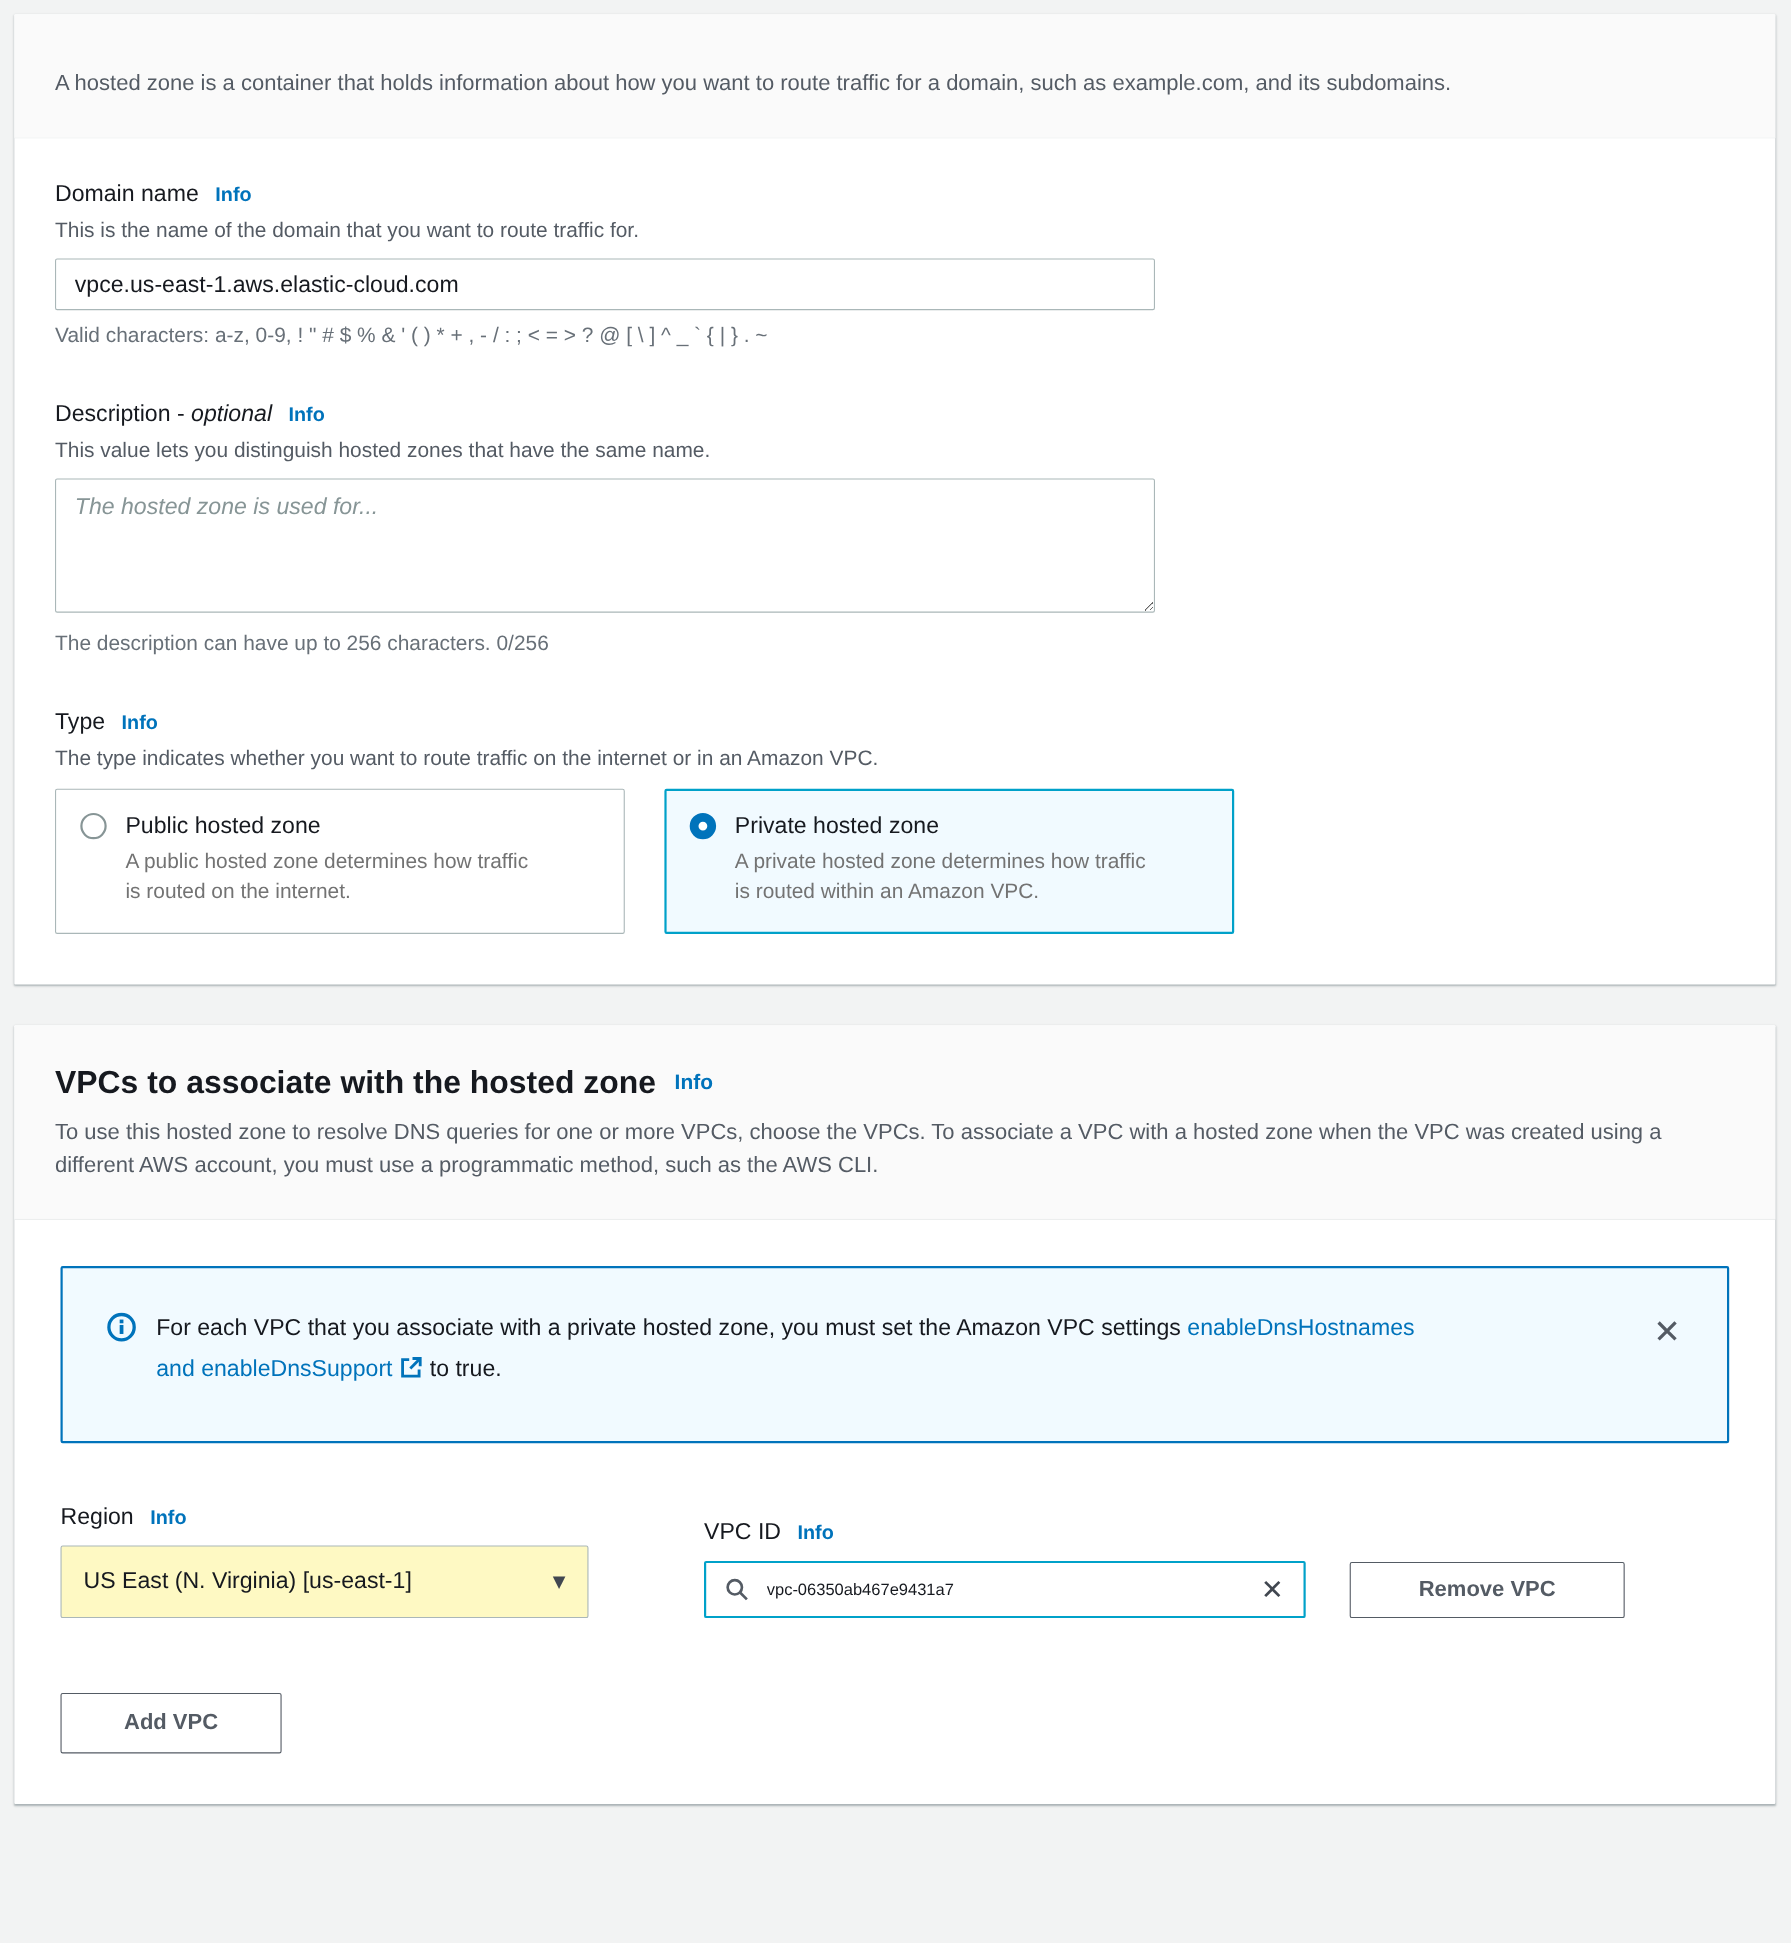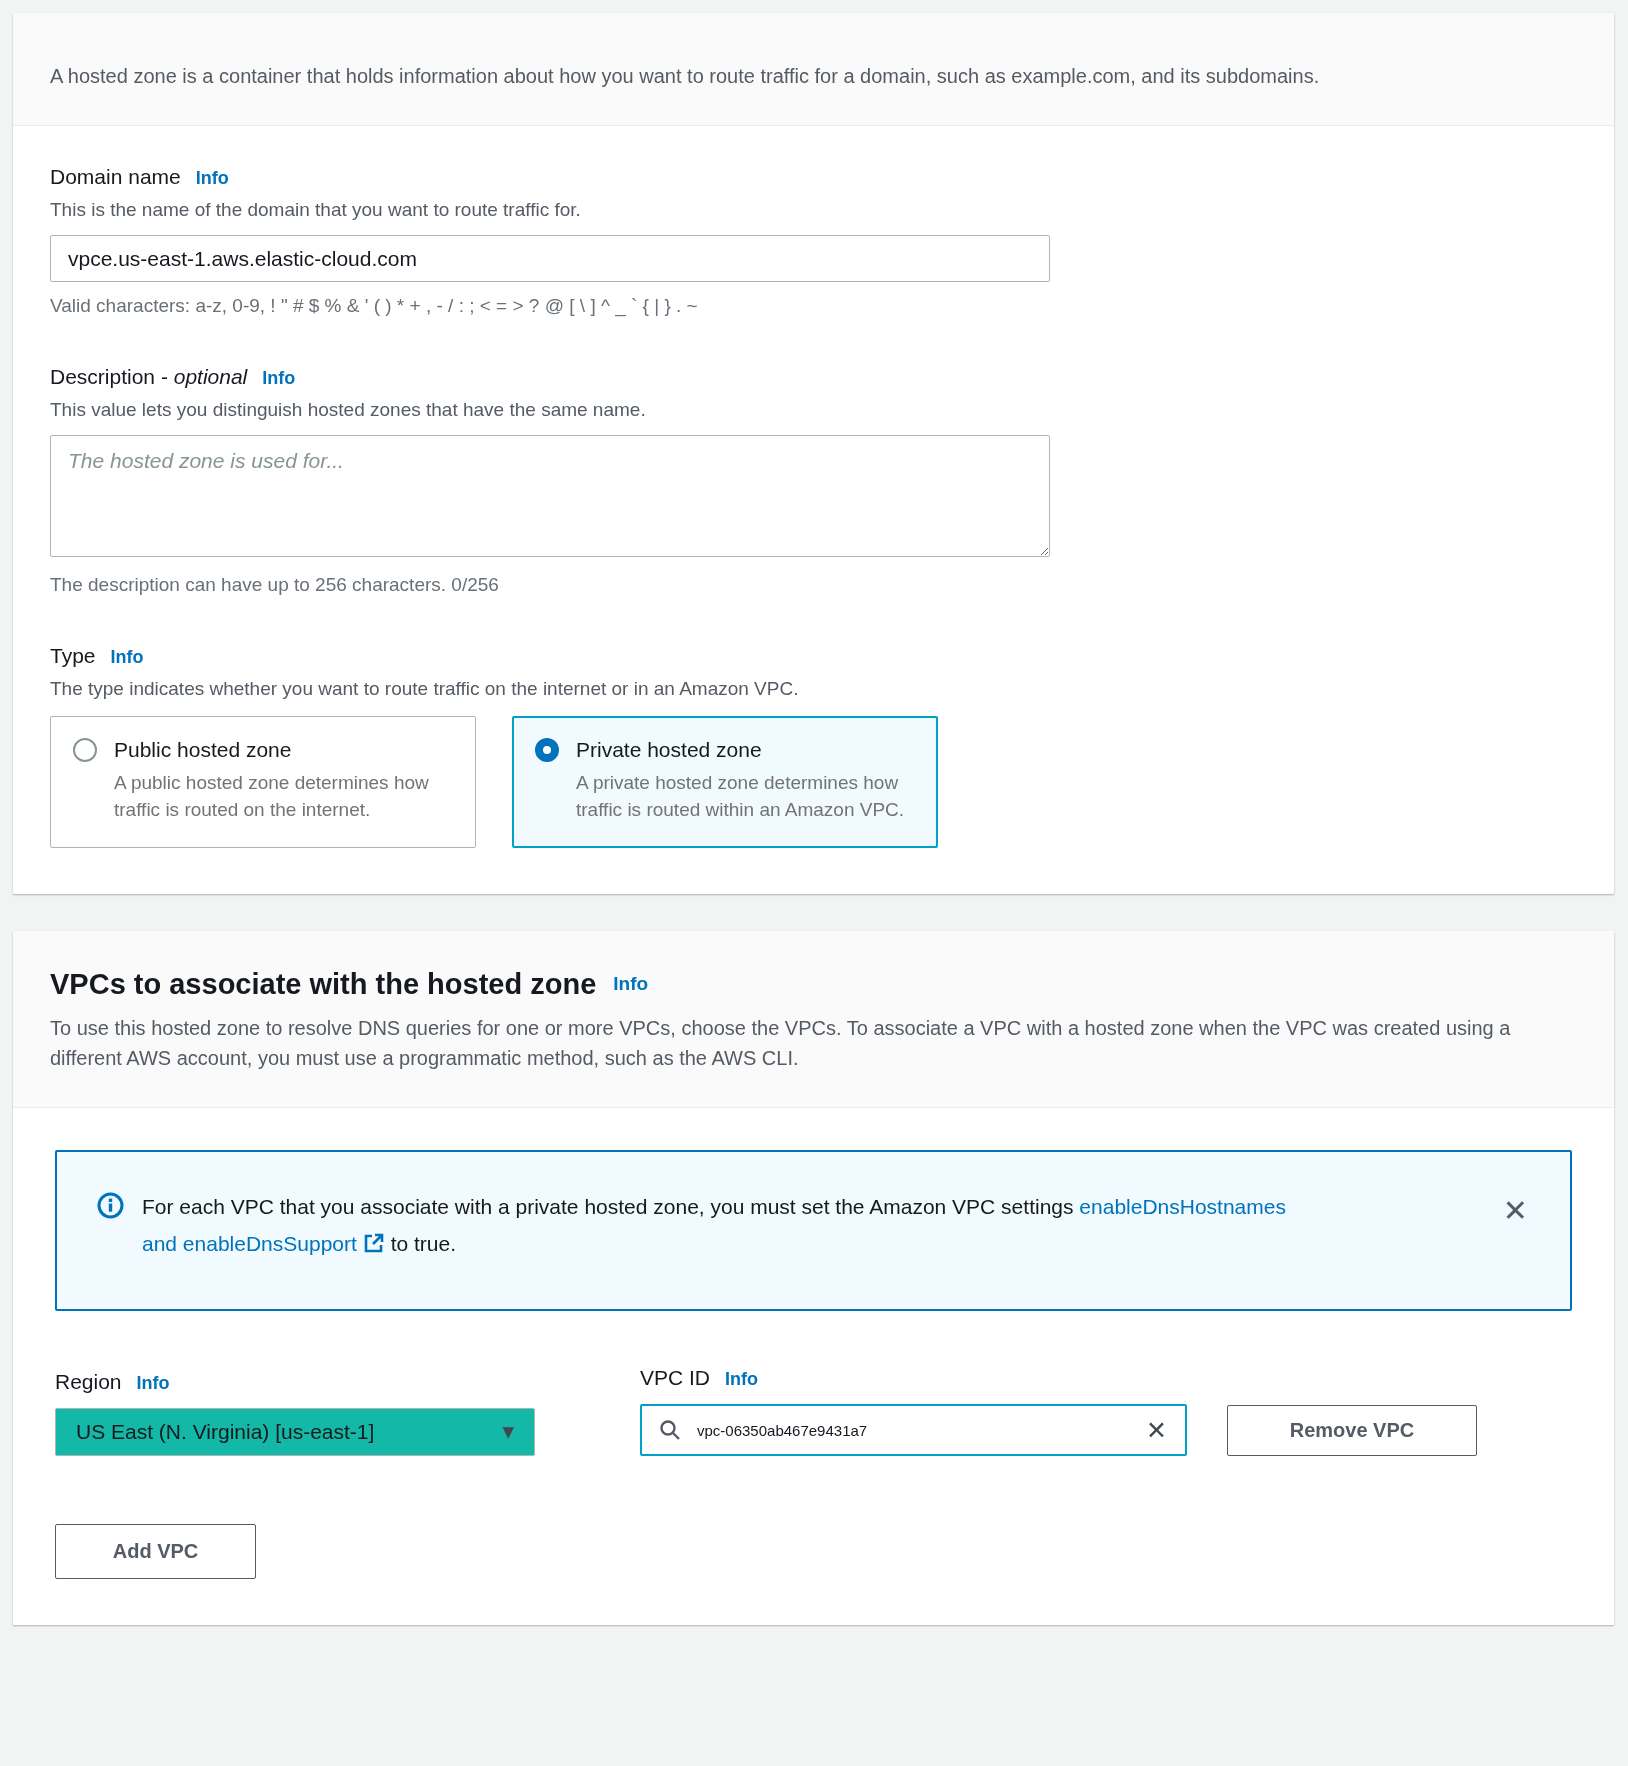--- a/index.html
+++ b/index.html
@@ -94,21 +94,21 @@
     font-family: "Liberation Sans", "DejaVu Sans", sans-serif;
     color: #16191f;
     resize: both;
     outline: none;
   }
   .textarea::placeholder { color: #879596; font-style: italic; }
 
   
   .radio-cards { display: flex; gap: 36px; margin-top: 14px; }
   .radio-card {
-    width: 426px;
+    width: 518px;
     border: 1px solid #aab7b8;
     border-radius: 2px;
     background: #fff;
     padding: 20px 20px 24px 22px;
     cursor: pointer;
   }
   .radio-card.selected {
     border: 2px solid #00a1c9;
     background: #f1faff;
     padding: 19px 19px 23px 21px;
@@ -163,24 +163,24 @@
     cursor: pointer;
     margin-top: 8px;
     font-family: "DejaVu Sans", sans-serif;
   }
 
   
   .vpc-row { display: flex; align-items: flex-end; margin: 54px 0 0 5px; }
   .vpc-col .label-row { margin-bottom: 13px; }
   .select-box {
     width: 480px;
-    height: 48px;
+    height: 66px;
     border: 1px solid #aab7b8;
     border-radius: 2px;
-    background: #14b8a6;
+    background: #fef9c3;
     display: flex;
     align-items: center;
     padding: 0 20px;
     font-size: 21px;
     color: #16191f;
     cursor: pointer;
   }
   .select-caret { margin-left: auto; font-size: 15px; color: #414750; font-family: "DejaVu Sans", sans-serif; }
   .vpc-col + .vpc-col { margin-left: 105px; }
   .search-box {

